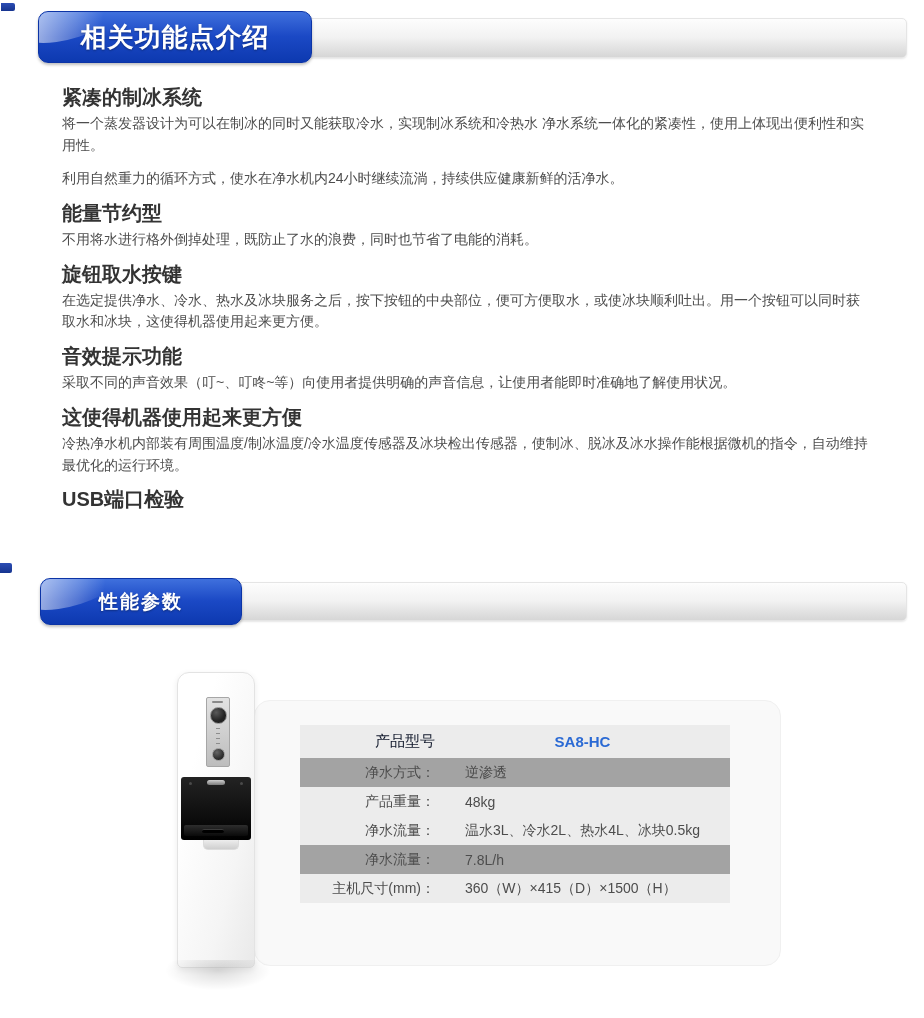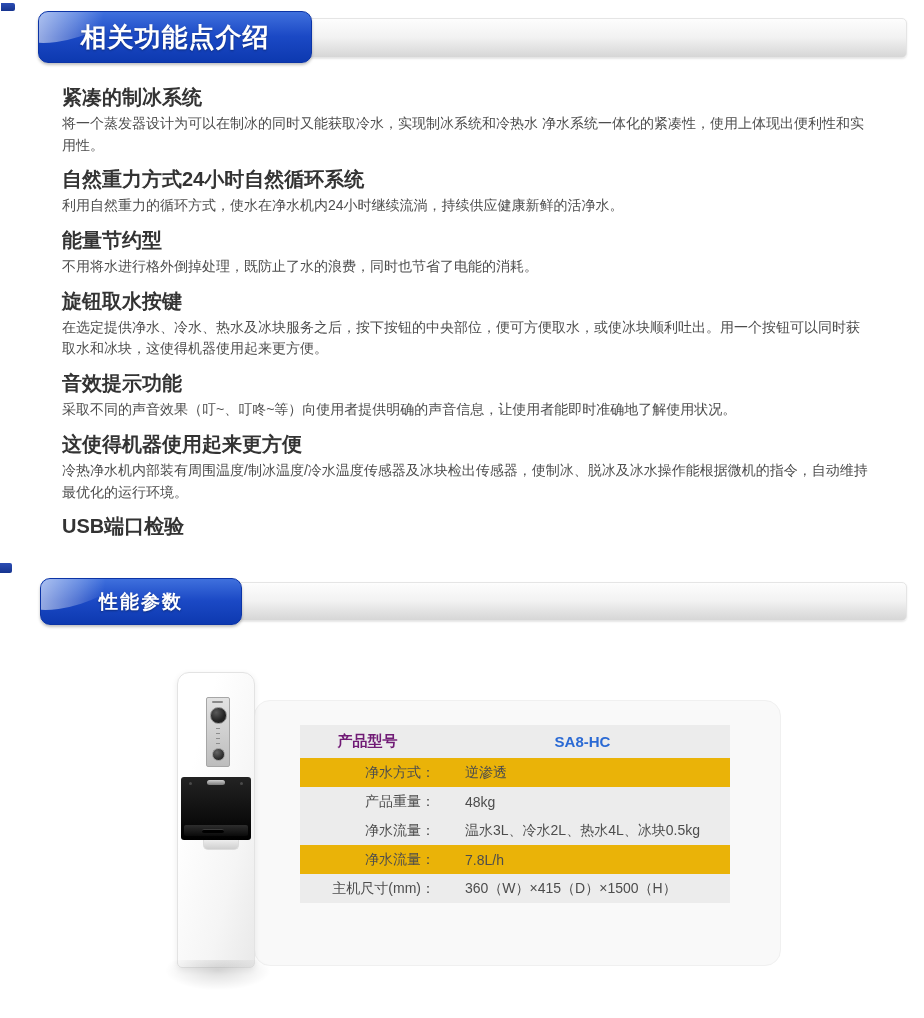--- a/index.html
+++ b/index.html
@@ -102,26 +102,26 @@
     position:absolute;left:26px;top:168px;width:34px;height:9px;
     background:linear-gradient(180deg,#ededed,#cfcfcf);
     border:1px solid #dcdcdc;border-top:none;border-radius:0 0 5px 5px;
   }
   .device-shadow{
     position:absolute;left:166px;top:960px;width:104px;height:30px;
     background:radial-gradient(ellipse at 50% 35%,rgba(0,0,0,.14) 0%,rgba(0,0,0,.05) 45%,rgba(0,0,0,0) 72%);
   }
   
   .spec-table{position:absolute;left:300px;top:725px;width:430px;font-size:14px;color:#4d4d4d;}
-  .spec-row{display:flex;align-items:center;height:29px;background:#eab308;}
+  .spec-row{display:flex;align-items:center;height:29px;background:#a3a3a3;}
   .spec-row.alt{background:#ececec;}
   .spec-row.header{height:33px;font-size:15px;}
   .spec-label{width:135px;text-align:right;flex:none;}
   .spec-value{flex:1;padding-left:30px;}
-  .spec-row.header .spec-label{color:#701a75;font-weight:bold;text-align:center;}
+  .spec-row.header .spec-label{color:#0f172a;font-weight:normal;}
   .spec-row.header .spec-value{color:#2b6ad4;text-align:center;padding-left:0;font-weight:bold;}
   .spec-value .v1{display:inline-block;min-width:102px;}
 </style>
 </head>
 <body>
 
 <div class="edge-fragment f1"></div>
 <div class="banner banner1">
   <div class="bar"></div>
   <div class="badge">
@@ -129,21 +129,20 @@
     <span>相关功能点介绍</span>
   </div>
 </div>
 
 <div class="features">
   <div class="feature">
     <h3>紧凑的制冰系统</h3>
     <p>将一个蒸发器设计为可以在制冰的同时又能获取冷水，实现制冰系统和冷热水 净水系统一体化的紧凑性，使用上体现出便利性和实用性。</p>
   </div>
   <div class="feature">
-    <h3>自然重力方式24小时自然循环系统</h3>
     <p>利用自然重力的循环方式，使水在净水机内24小时继续流淌，持续供应健康新鲜的活净水。</p>
   </div>
   <div class="feature">
     <h3>能量节约型</h3>
     <p>不用将水进行格外倒掉处理，既防止了水的浪费，同时也节省了电能的消耗。</p>
   </div>
   <div class="feature">
     <h3>旋钮取水按键</h3>
     <p>在选定提供净水、冷水、热水及冰块服务之后，按下按钮的中央部位，便可方便取水，或使冰块顺利吐出。用一个按钮可以同时获取水和冰块，这使得机器使用起来更方便。</p>
   </div>

